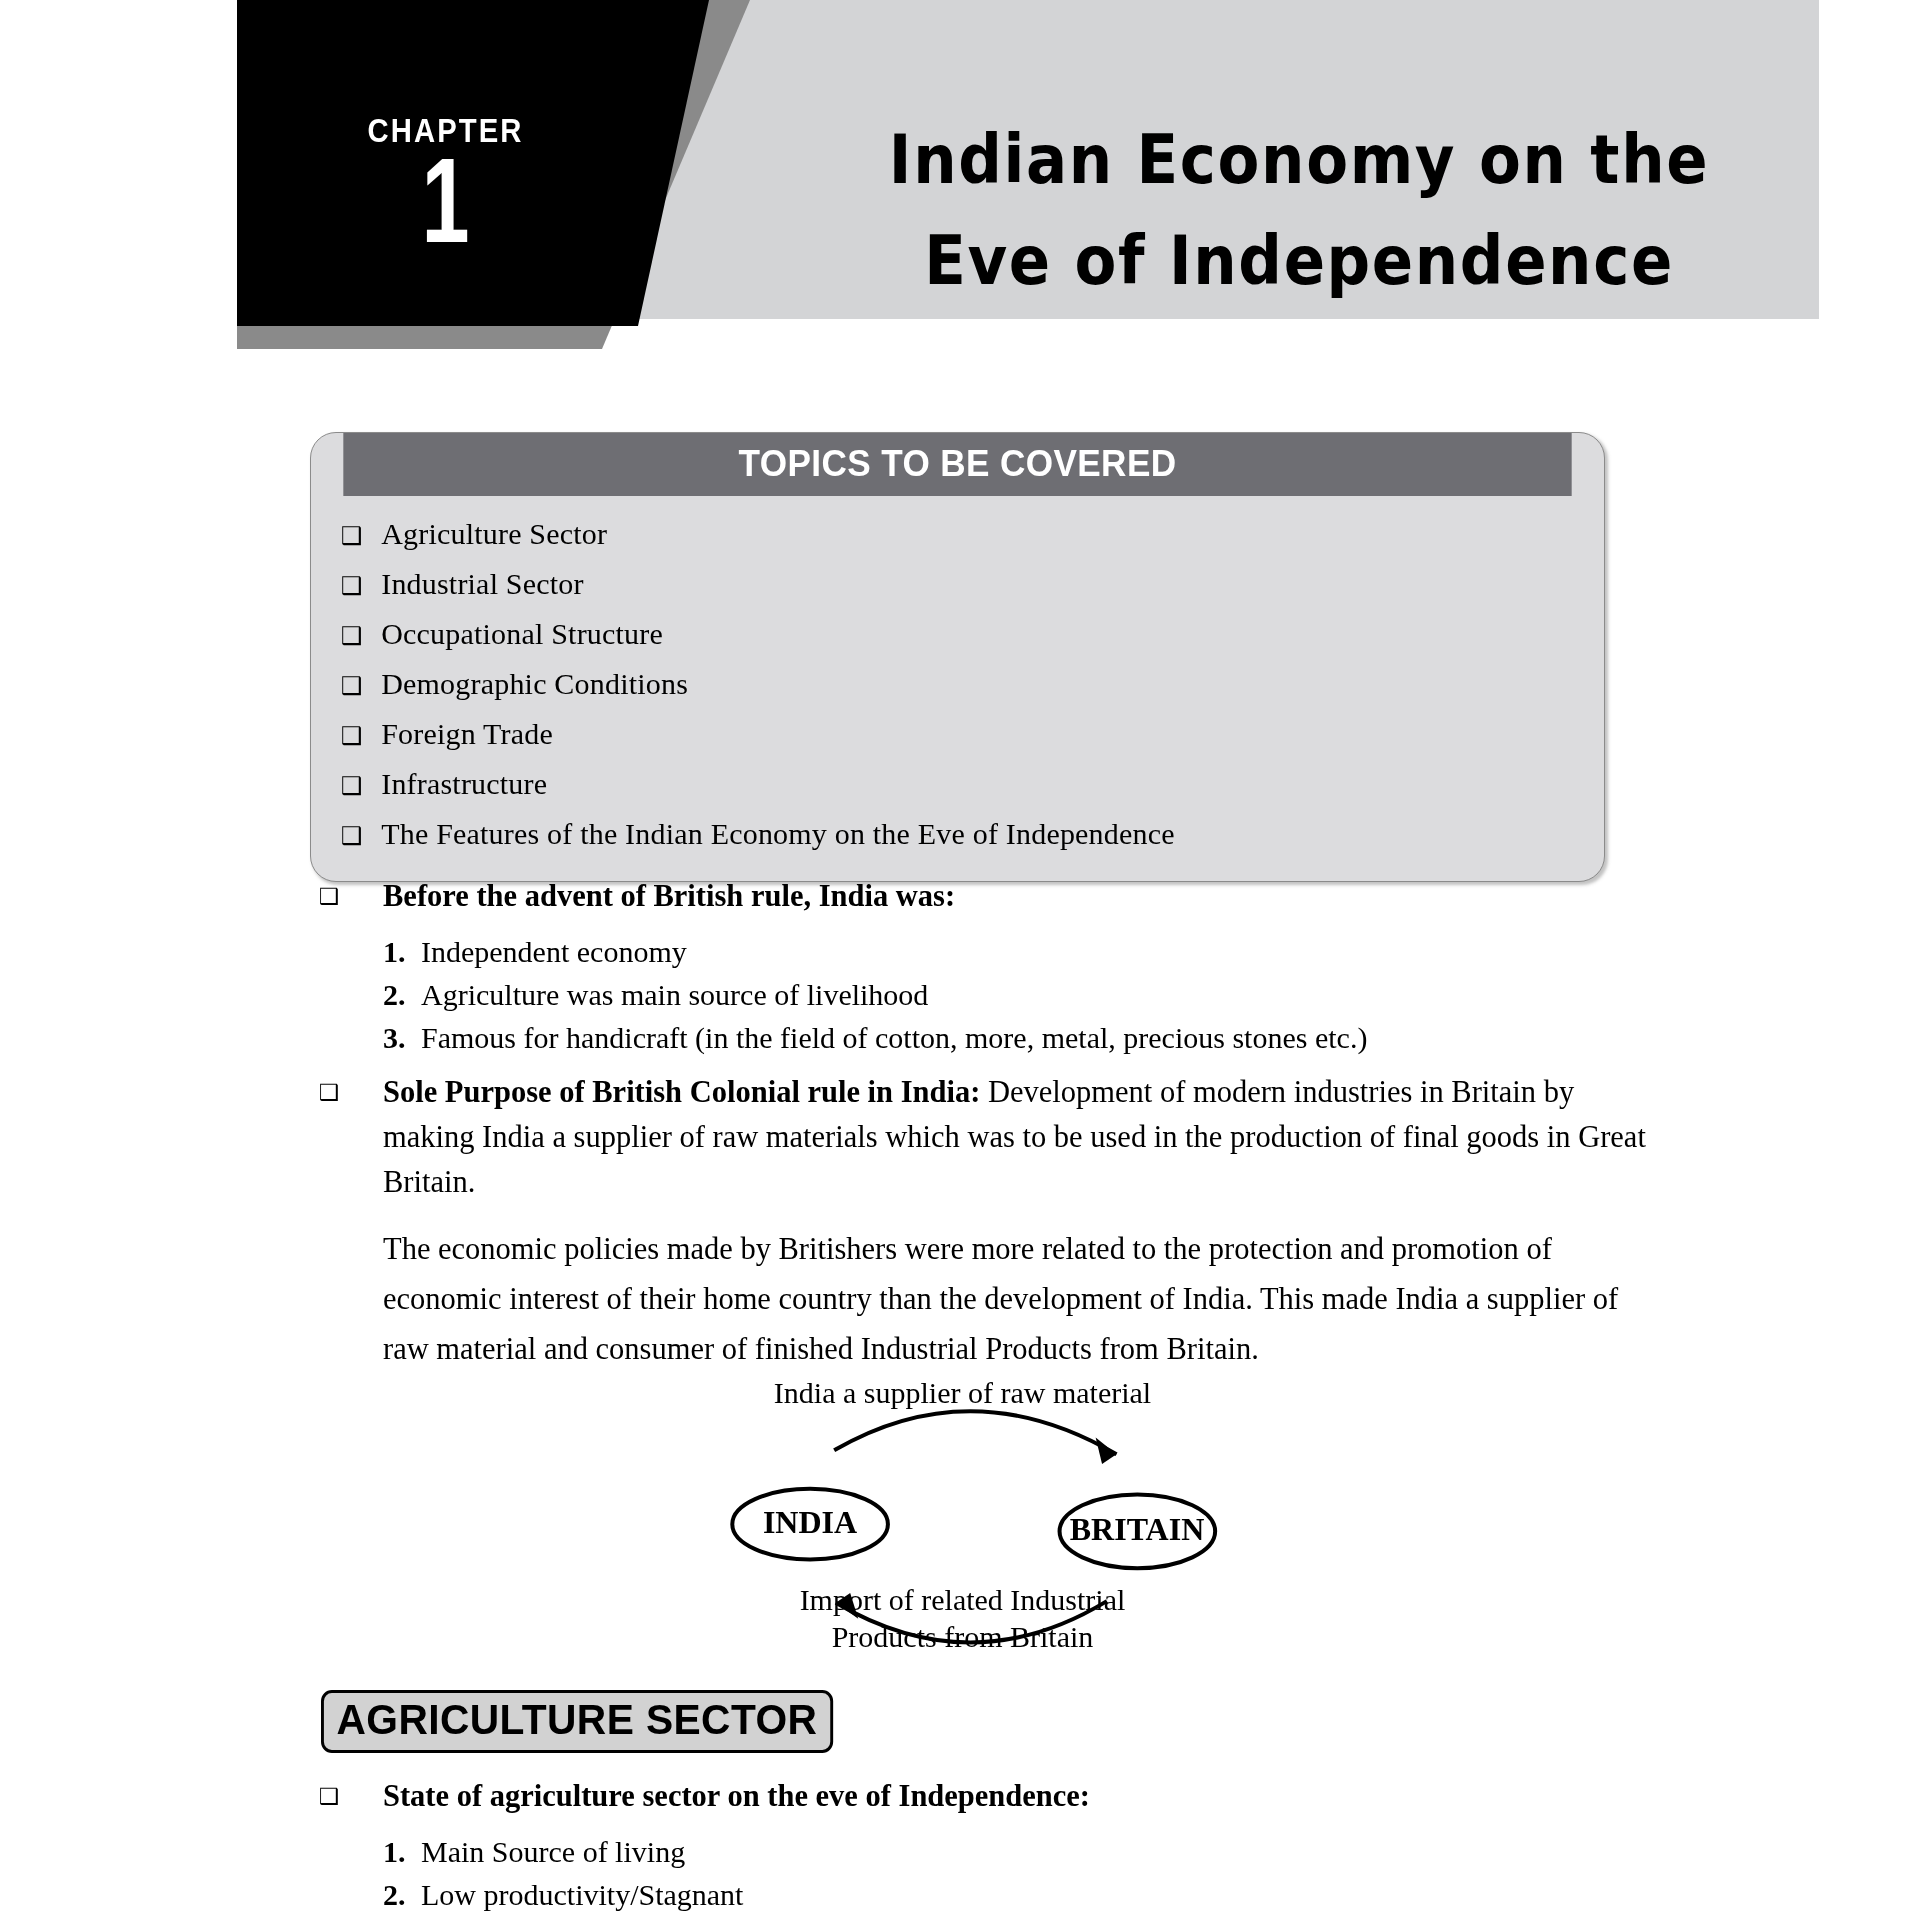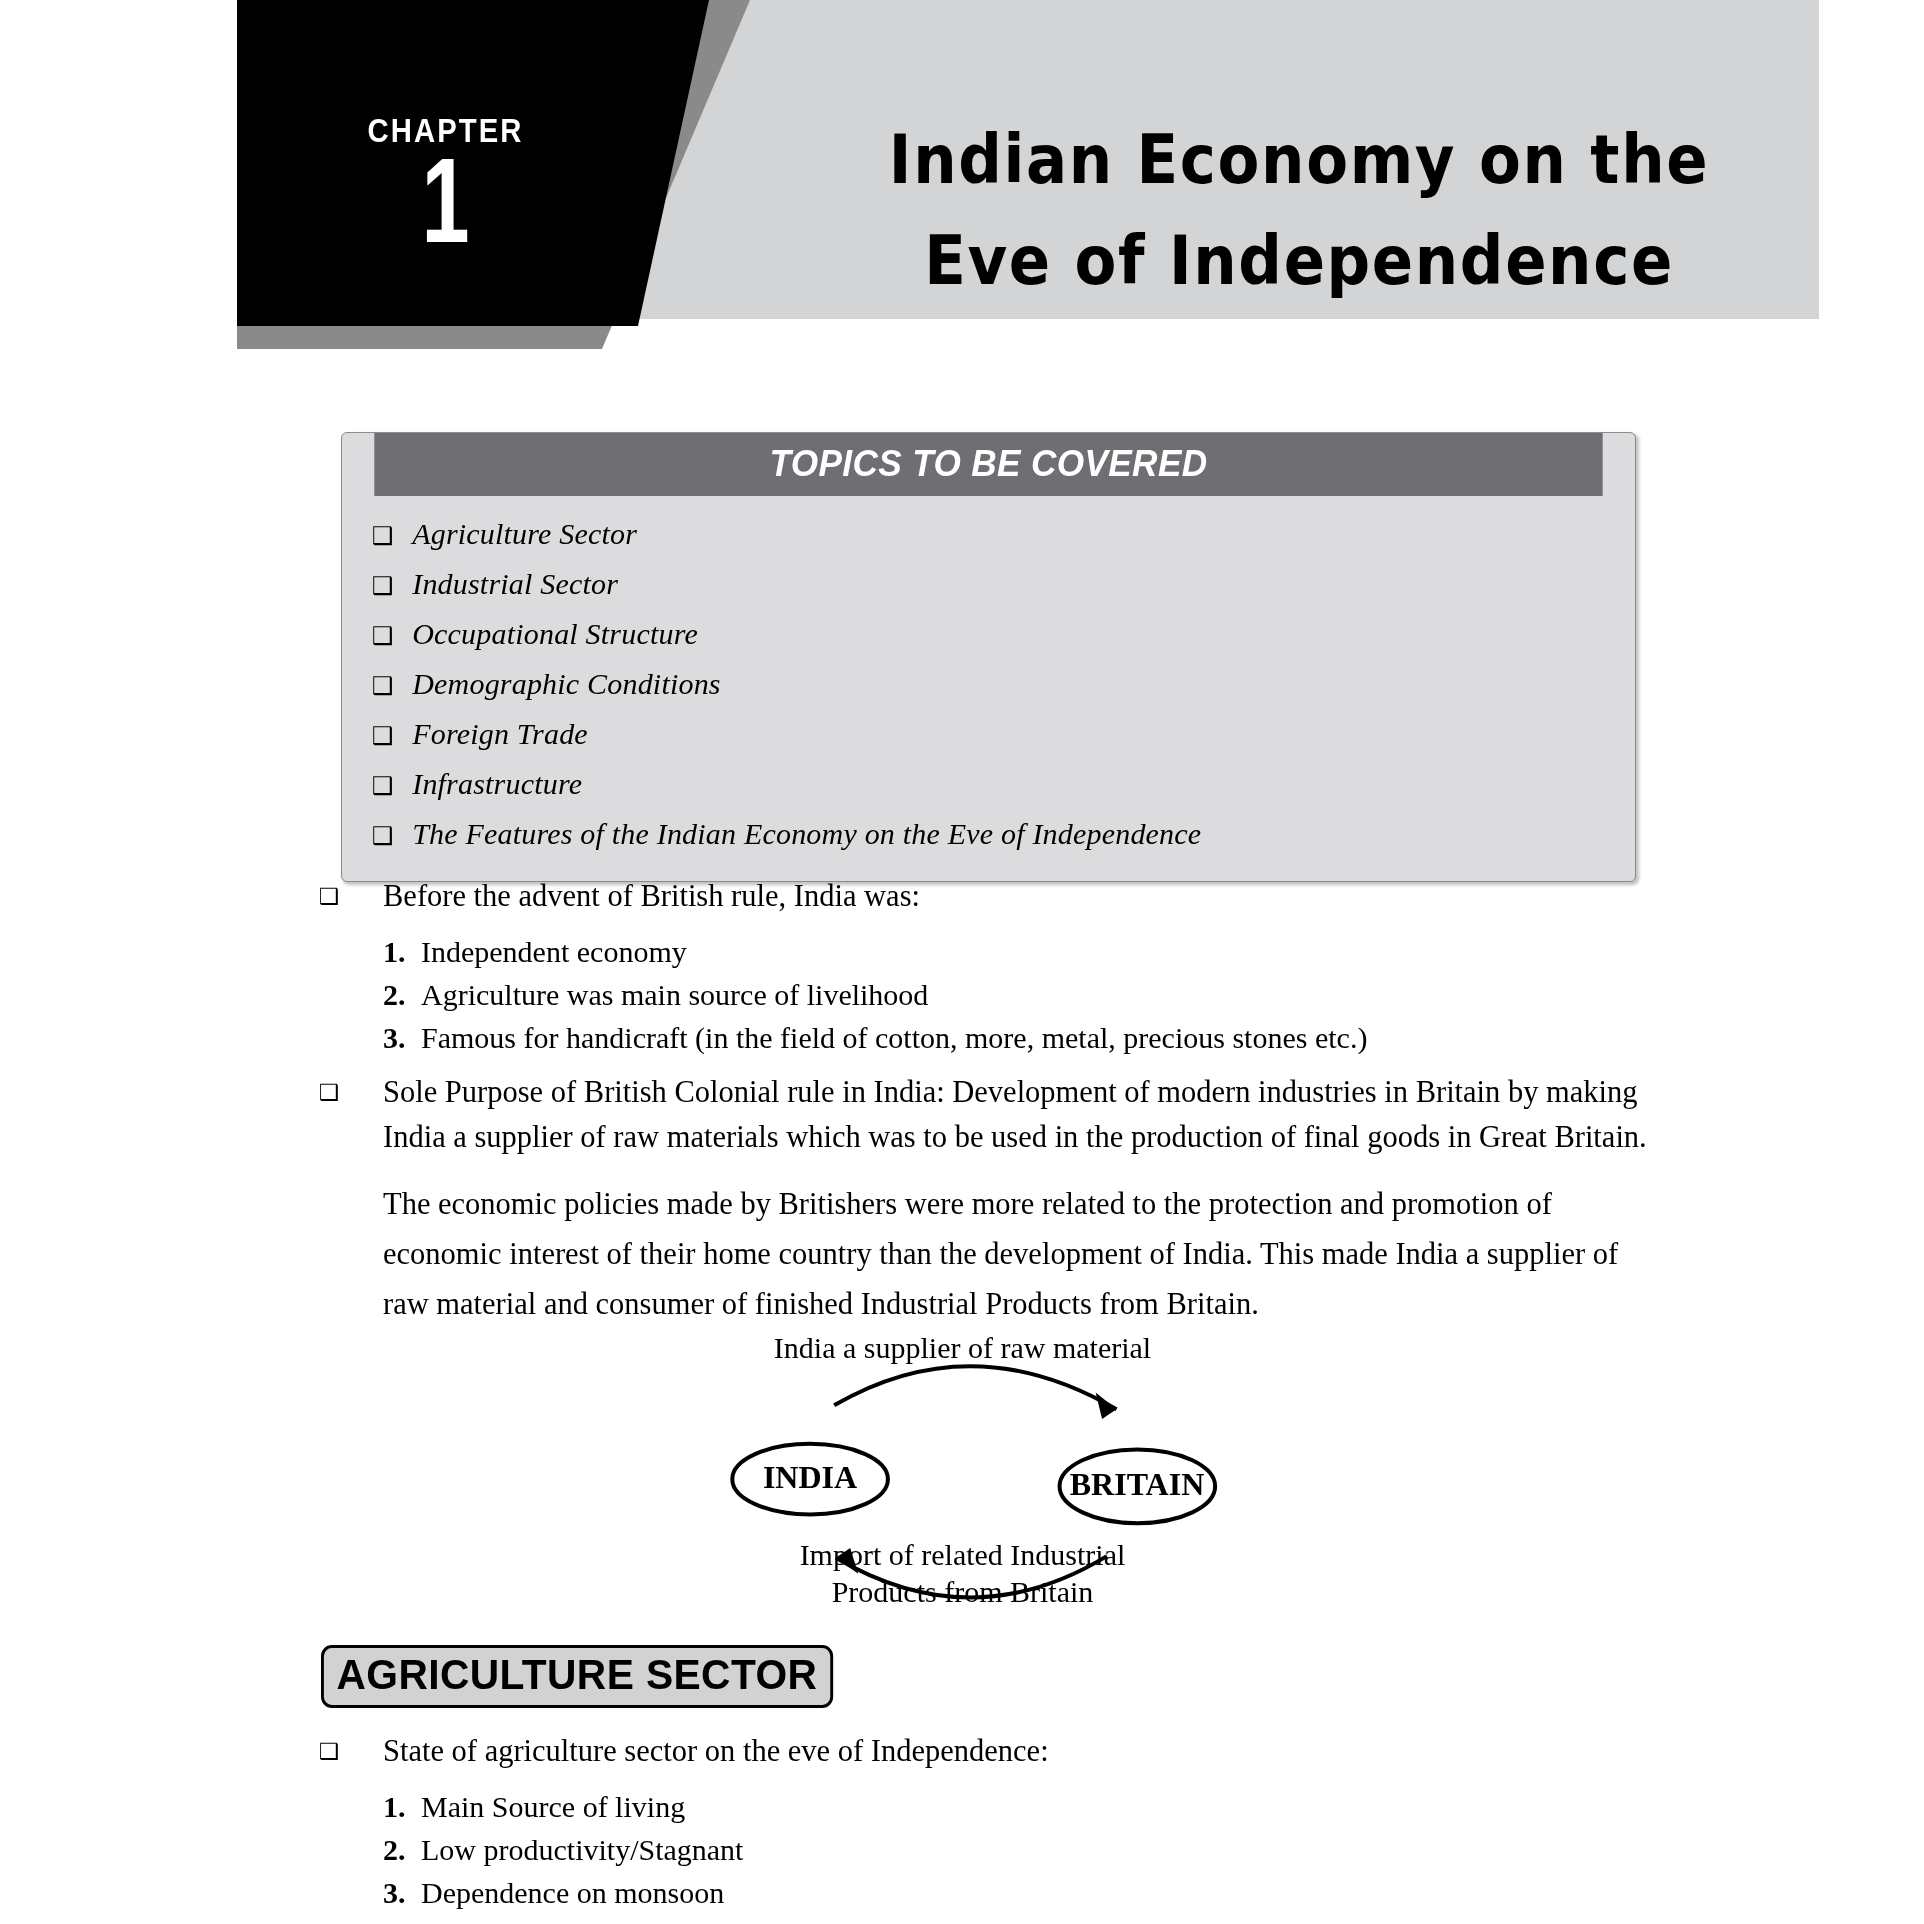--- a/index.html
+++ b/index.html
@@ -90,30 +90,29 @@
     font-size: 61px;
     line-height: 90px;
     letter-spacing: 1.6px;
     color: #000000;
     transform: scaleY(1.12);
   }
 
   
   #topics-box {
     position: absolute;
-    left: 341px;
+    left: 310px;
     top: 432px;
     width: 1295px;
     box-sizing: border-box;
     border: 1.6px solid #8b8b8b;
-    border-radius: 6px;
+    border-radius: 26px;
     background: #dcdcde;
     box-shadow: 2.4px 2.4px 3.2px rgba(120,120,120,0.45);
     overflow: hidden;
-    font-style: italic;
   }
   .topics-header {
     background: #6e6e73;
     color: #ffffff;
     text-align: center;
     font-family: "Liberation Sans Narrow", "Liberation Sans", sans-serif;
     font-weight: bold;
     font-size: 37px;
     line-height: 61px;
     height: 63px;
@@ -163,21 +162,21 @@
     font-size: 22.5px;
     line-height: 45px;
     color: #000;
   }
   .outer-text {
     font-family: "Liberation Serif", serif;
     font-size: 30.5px;
     line-height: 45px;
     text-align: left;
   }
-  .outer-text b { font-weight: normal; margin-top: 44px; }
+  .outer-text b { font-weight: bold; margin-top: 44px; }
 
   .num-list {
     padding-left: 383px;
   }
   .num-row {
     display: flex;
     align-items: baseline;
     line-height: 43px;
   }
   .num-marker {

